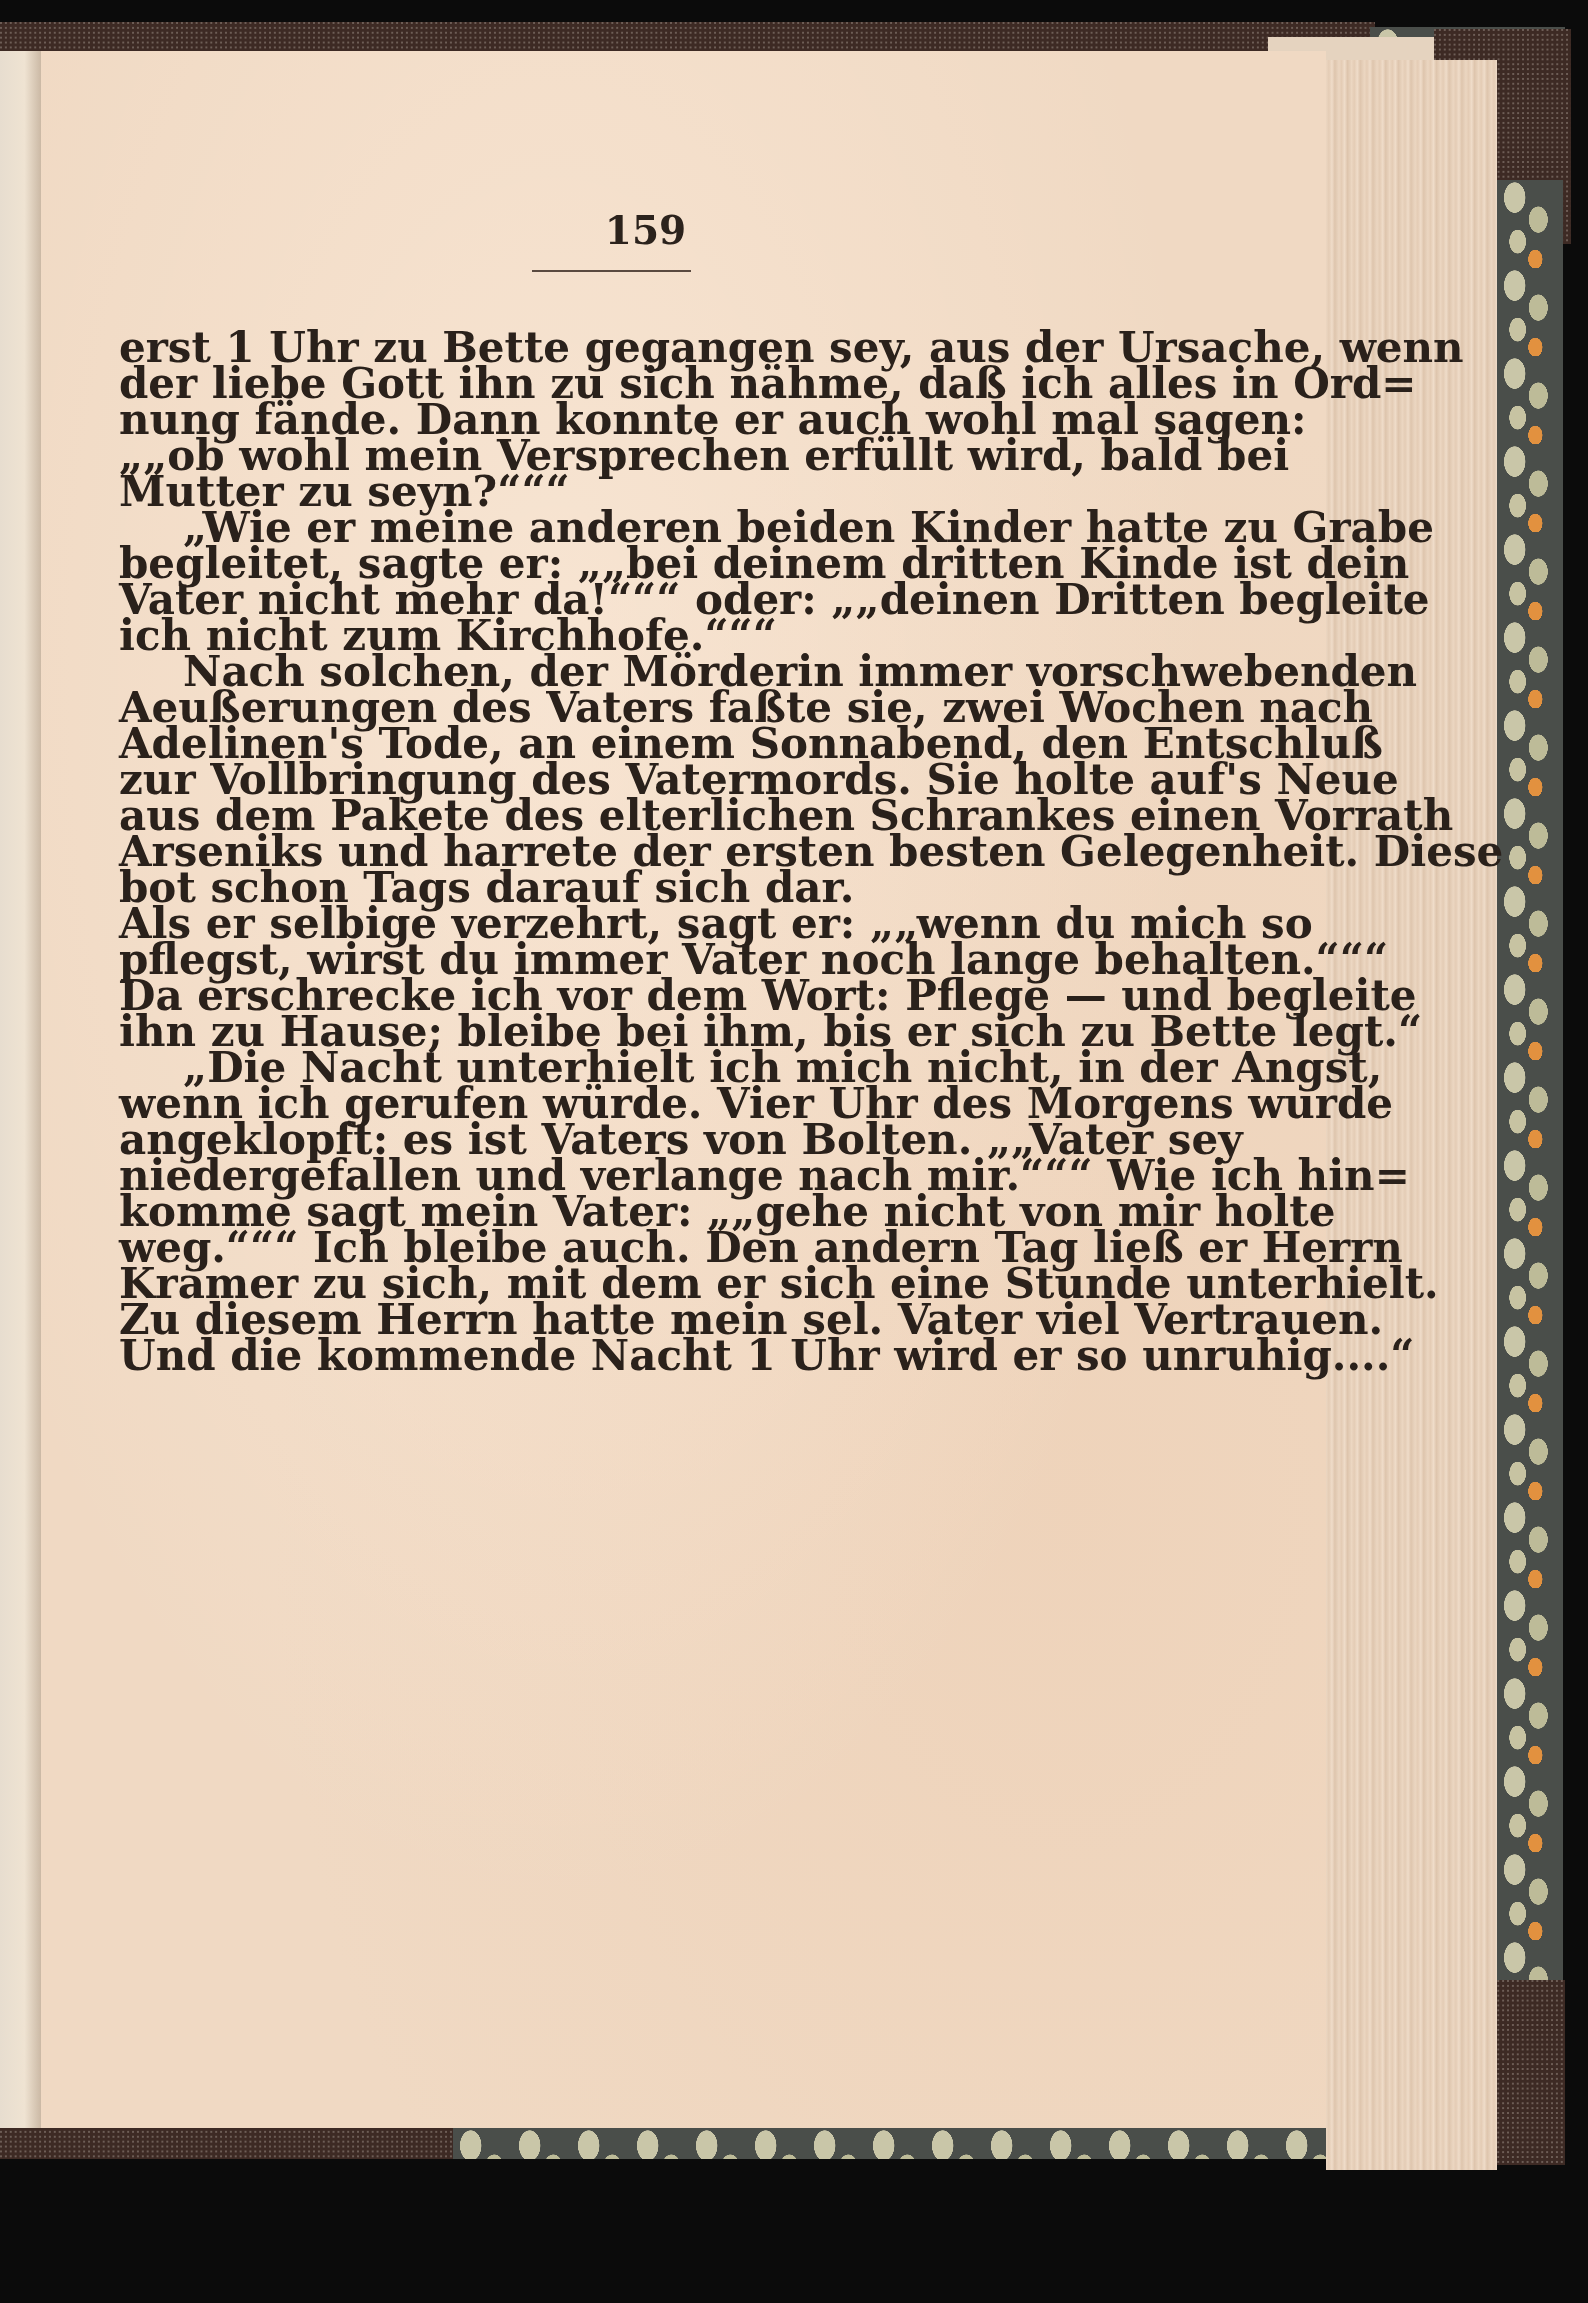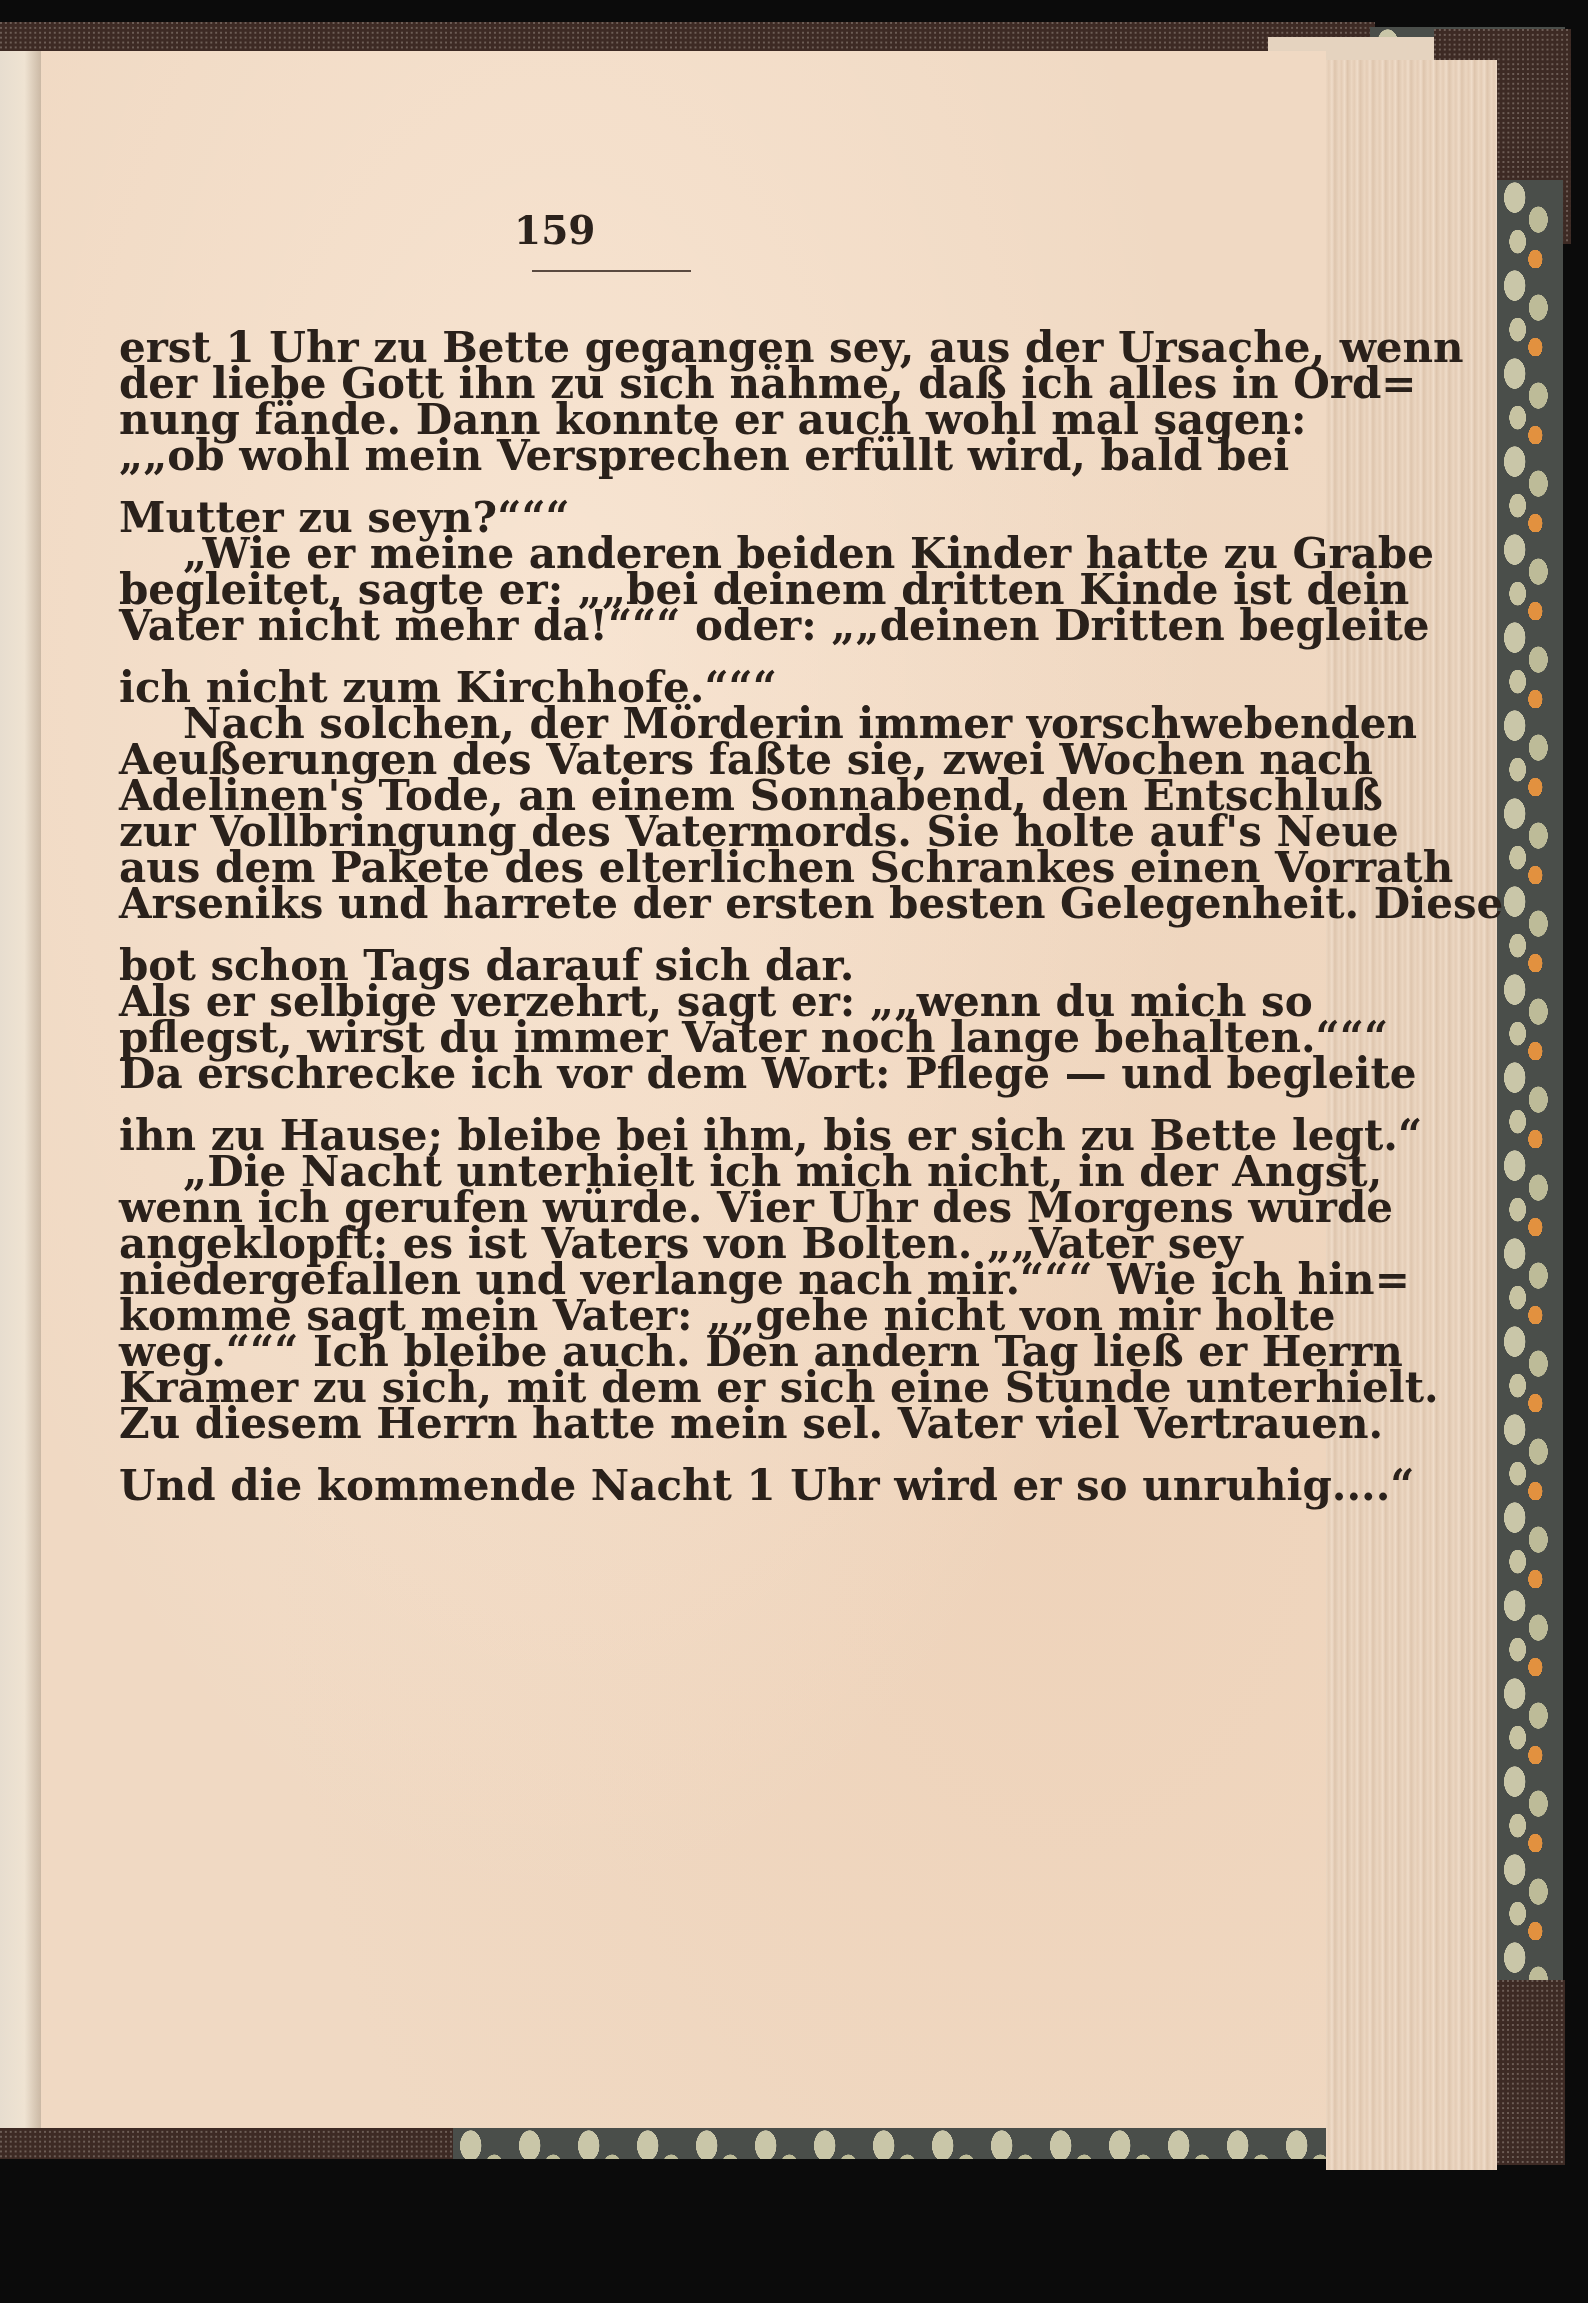--- a/index.html
+++ b/index.html
@@ -35,33 +35,33 @@
       #f0d9c3;
   }
   .fore-edge {
     position:absolute; left:1326px; top:60px; width:171px; height:2110px;
     background:repeating-linear-gradient(90deg,#ecd7c2 0px,#e4ccb5 2.9px,#efdcc9 5.9px,#dec5ad 8.8px,#ead5c0 12.7px);
   }
   .top-flap {
     position:absolute; left:1268px; top:37px; width:166px; height:23.4px; background:#e5d3bf;
   }
   .page-number {
-    position:absolute; left:514px; top:207px; width:137px; 
+    position:absolute; left:577px; top:207px; width:137px; text-align:center;
     font-family:"DejaVu Serif", serif; font-weight:bold; font-size:39px; color:#2b221c;
   }
   .rule {
     position:absolute; left:532px; top:270px; width:159px; height:2px; background:#5a4a40;
   }
   .text {
     position:absolute; left:119px; top:330px; width:983px;
     font-family:"DejaVu Serif", "Liberation Serif", serif;
     font-size:42px; line-height:36px; color:#2a211b; font-weight:bold;
   }
   .line { display:block; text-align:justify; text-align-last:justify; white-space:nowrap; height:36px; overflow:visible; }
-  .line.last { text-align-last:left;margin-top:26px; }
+  .line.last { text-align-last:left; }
   .line.indent { padding-left:64px; }
 </style>
 </head>
 <body>
 
 <div class="cloth" style="left:0;top:21.5px;width:1375px;height:31px;"></div>
 <div class="marble" style="left:1370px;top:27px;width:195px;height:13.7px;"></div>
 <div class="cloth" style="left:1434px;top:29px;width:137px;height:215px;"></div>
 <div class="marble" style="left:1497px;top:180px;width:66px;height:1853px;"></div>
 <div class="cloth" style="left:1463px;top:1980px;width:102px;height:185px;"></div>

